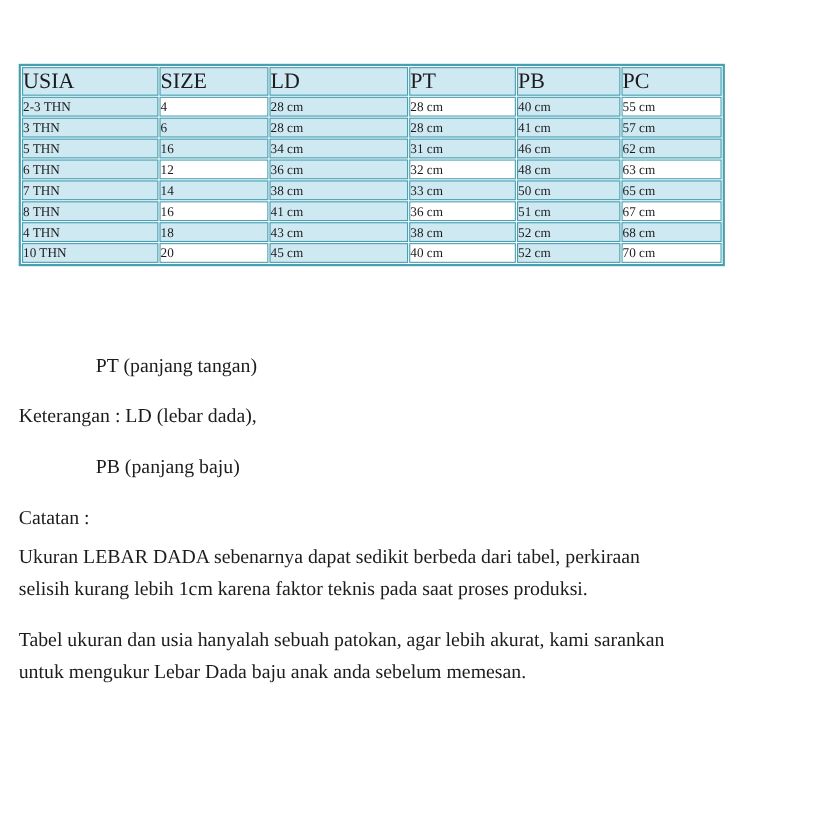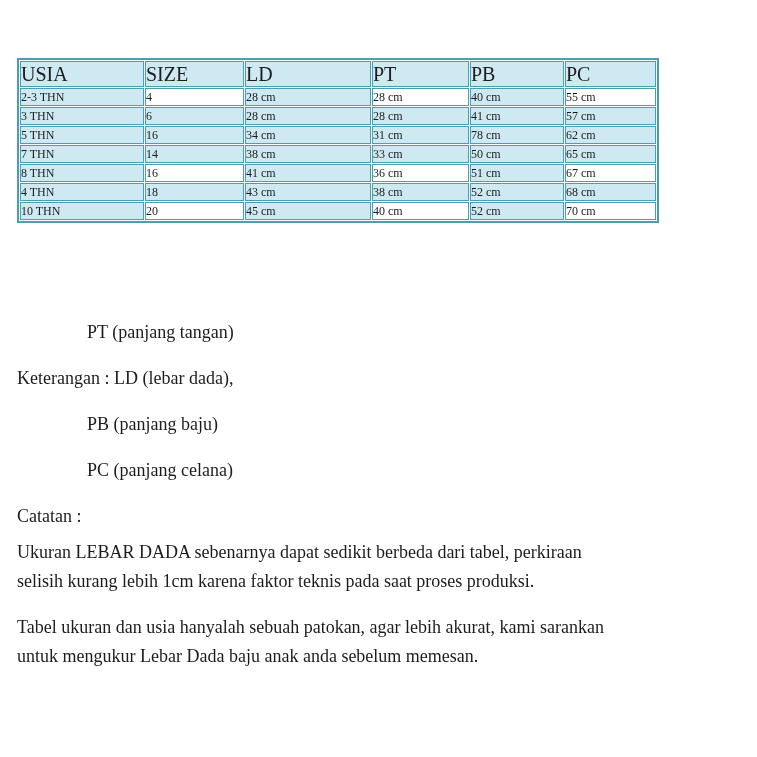--- a/index.html
+++ b/index.html
@@ -100,22 +100,30 @@
         <td>28 cm</td>
         <td>28 cm</td>
         <td>41 cm</td>
         <td>57 cm</td>
       </tr>
       <tr>
         <td>5 THN</td>
         <td>16</td>
         <td>34 cm</td>
         <td>31 cm</td>
-        <td>78 cm</td>
+        <td>46 cm</td>
         <td>62 cm</td>
+      </tr>
+      <tr>
+        <td>6 THN</td>
+        <td class="w">12</td>
+        <td>36 cm</td>
+        <td class="w">32 cm</td>
+        <td>48 cm</td>
+        <td class="w">63 cm</td>
       </tr>
       <tr>
         <td>7 THN</td>
         <td>14</td>
         <td>38 cm</td>
         <td>33 cm</td>
         <td>50 cm</td>
         <td>65 cm</td>
       </tr>
       <tr>
@@ -142,21 +150,20 @@
         <td>52 cm</td>
         <td class="w">70 cm</td>
       </tr>
     </tbody>
   </table>
 
   <div class="content">
     <div class="ket-line indent">PT (panjang tangan)</div>
     <div class="ket-line">Keterangan : LD (lebar dada),</div>
     <div class="ket-line indent">PB (panjang baju)</div>
-    <div class="ket-line indent">PC (panjang celana)</div>
 
     <div class="catatan">Catatan :</div>
 
     <div class="para">
       <div class="para-line">Ukuran LEBAR DADA sebenarnya dapat sedikit berbeda dari tabel, perkiraan</div>
       <div class="para-line">selisih kurang lebih 1cm karena faktor teknis pada saat proses produksi.</div>
     </div>
 
     <div class="para">
       <div class="para-line">Tabel ukuran dan usia hanyalah sebuah patokan, agar lebih akurat, kami sarankan</div>

